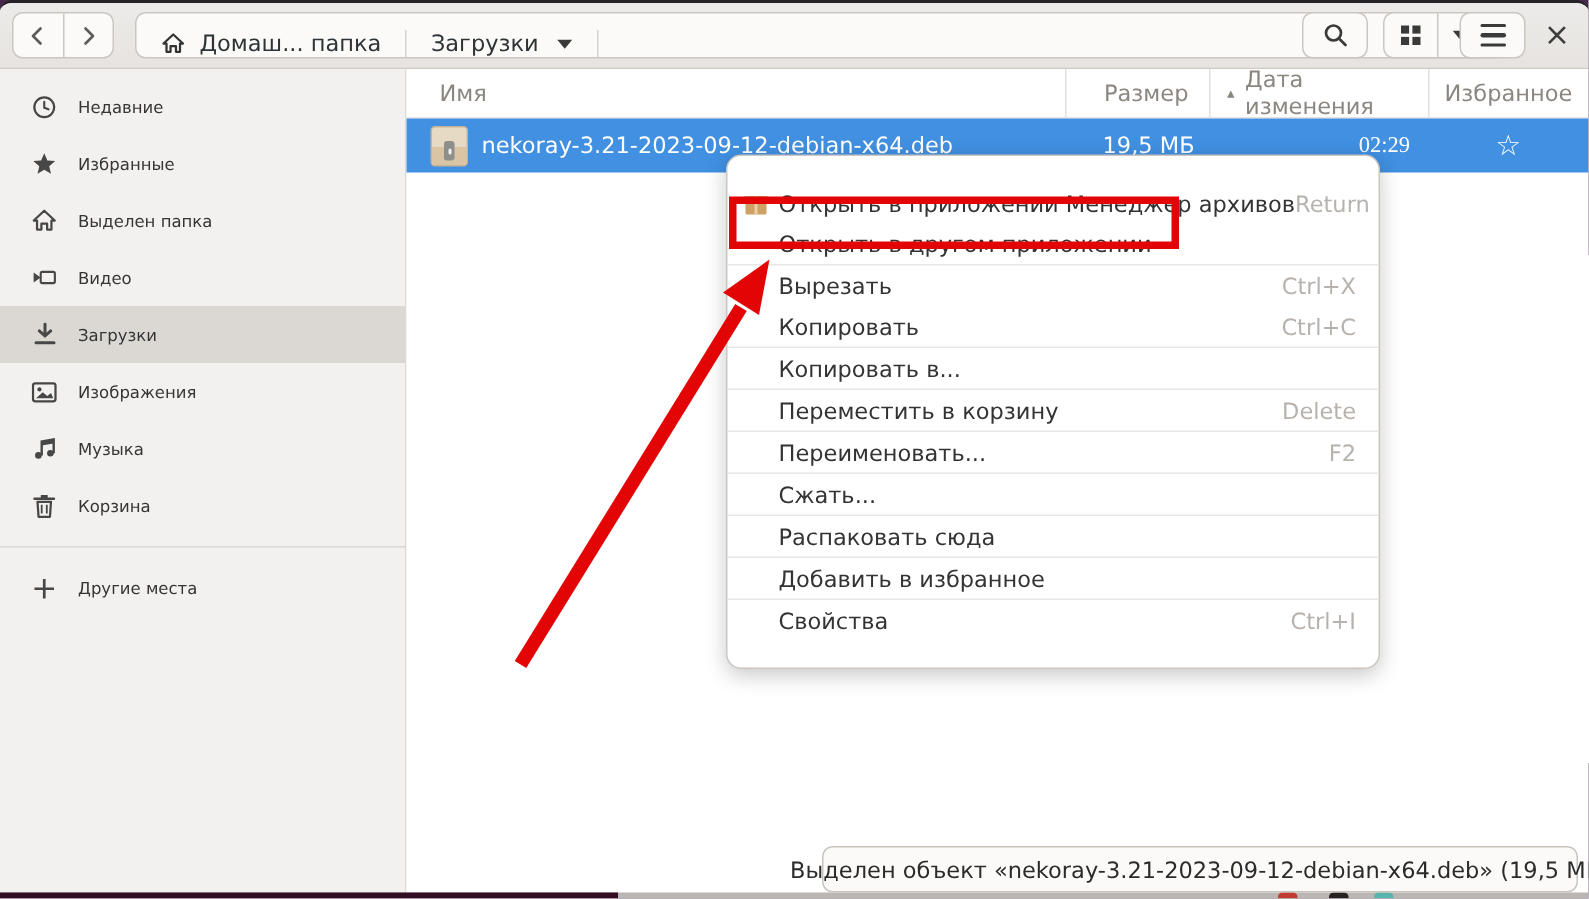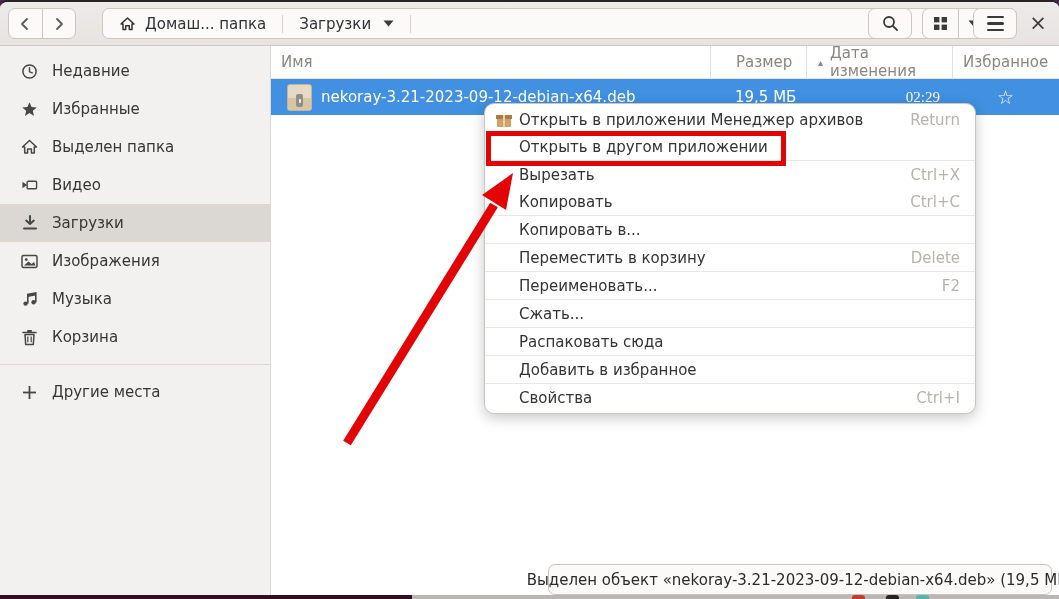--- a/index.html
+++ b/index.html
@@ -21,21 +21,21 @@
     border-bottom:1px solid #cfc9c4;
   }
   .tbtn{
     position:absolute;top:6px;height:31px;background:#fbfaf9;
     border:1px solid #ccc6c1;border-radius:7px;
     display:flex;align-items:center;justify-content:center;box-sizing:border-box;
   }
   .navpair{left:8px;width:68px;padding:0;display:flex;}
   .navpair .half{flex:1;display:flex;align-items:center;justify-content:center;height:100%;}
   .navpair .half:first-child{border-right:1px solid #ccc6c1;}
-  .pathbar{left:102px;width:915px;display:flex;align-items:center;justify-content:flex-start;padding:0;}
+  .pathbar{left:90px;width:915px;display:flex;align-items:flex-end;justify-content:flex-start;padding:0;}
   .crumb{display:flex;align-items:center;gap:9px;padding:0 16px;border-right:1px solid #d6d1cc;
          font-size:15px;color:#2e3436;white-space:nowrap;}
   .crumb.current{gap:12px;}
   .path-rest{flex:1;background:#f7f6f5;border-radius:0 6px 6px 0;}
   .search-btn{left:868px;width:44px;}
   .viewsplit{left:922px;width:68px;padding:0;display:flex;}
   .viewsplit .half{display:flex;align-items:center;justify-content:center;height:100%;}
   .viewsplit .half.grid{flex:1.15;border-right:1px solid #ccc6c1;}
   .viewsplit .half.arrow{flex:1;}
   .menu-btn{left:973px;width:44px;}
@@ -47,54 +47,54 @@
   .bars{display:flex;flex-direction:column;gap:4px;}
   .bars i{display:block;width:17px;height:2.4px;background:#3a3a3a;border-radius:2px;}
   
   .sidebar{
     position:absolute;left:0;top:44px;width:271px;bottom:4px;
     background:#f2f1ef;border-right:1px solid #ddd9d5;box-sizing:border-box;
     padding-top:6px;
   }
   .side-item{
     height:38px;display:flex;align-items:center;gap:14px;padding-left:21px;
-    font-size:15px;color:#363636;
+    font-size:11px;color:#363636;
   }
   .side-item.selected{background:#dbd8d4;}
   .side-item .ic{width:17px;height:17px;display:flex;align-items:center;justify-content:center;color:#474747;}
   .side-sep{height:1px;background:#dcd8d4;margin:8px 0 8px 0;}
   
   .main{position:absolute;left:271px;top:44px;right:0;bottom:4px;background:#ffffff;}
   .list-header{
     display:flex;height:32px;align-items:center;
     border-bottom:1px solid #e6e3e0;font-size:15px;color:#8b8680;
   }
   .col{box-sizing:border-box;height:100%;display:flex;align-items:center;}
-  .col-name{flex:1;padding-left:10px;}
+  .col-name{flex:1;padding-left:22px;}
   .col-size{width:96px;border-left:1px solid #e3dfdb;padding-left:25px;}
   .col-mod{width:146px;border-left:1px solid #e3dfdb;padding-left:11px;gap:7px;}
   .col-star{width:107px;border-left:1px solid #e3dfdb;padding-left:10px;}
   .sort-arrow{font-size:10px;color:#8b8680;}
   .file-row{
     display:flex;height:36px;align-items:center;background:#4190e2;color:#ffffff;font-size:15px;
   }
   .file-row .col-size{border:none;}
   .file-row .col-mod{border:none;justify-content:flex-end;padding-right:12px;font-family:Liberation Serif, serif;}
   .file-row .col-star{border:none;justify-content:center;padding-left:0;font-size:19px;}
   .file-icon{width:25px;height:27px;margin:0 9px 0 8px;position:relative;flex:none;}
   .file-icon .page{position:absolute;inset:0;background:#e7dac4;border:1px solid #c7b394;border-radius:3px;}
   .file-icon .band{position:absolute;left:1px;right:1px;bottom:1px;height:12px;background:#d9c5a4;border-radius:0 0 3px 3px;}
   .file-icon .seal{position:absolute;left:9px;top:10px;width:7px;height:13px;background:#8e8e8b;border-radius:2px;}
   .file-icon .dot{position:absolute;left:11.5px;top:15px;width:2.5px;height:4px;background:#f4f2ee;border-radius:1px;}
   
   .ctx{
-    position:absolute;left:484px;top:101px;width:492px;
+    position:absolute;left:484px;top:101px;width:436px;
     background:#ffffff;border:1px solid #cbc6c1;border-radius:10px;
     box-shadow:0 4px 14px rgba(0,0,0,0.22);
-    padding:2px 0;box-sizing:border-box;z-index:5;
+    padding:18px 0;box-sizing:border-box;z-index:5;
   }
   .mitem{
     height:27px;display:flex;align-items:center;
     padding:0 15px 0 34px;font-size:15px;color:#333333;white-space:nowrap;
   }
   .mitem .sc{margin-left:auto;color:#b7b2ad;font-size:15px;}
   .msep{height:1px;background:#e9e6e3;}
   .pkg-icon{width:16px;height:16px;margin:0 7px 0 -23px;flex:none;position:relative;}
   .pkg-icon .box{position:absolute;left:1px;top:3px;right:1px;bottom:1px;background:#cfa167;border-radius:1px;}
   .pkg-icon .lid{position:absolute;left:0;top:3px;right:0;height:4px;background:#aa7c44;}

